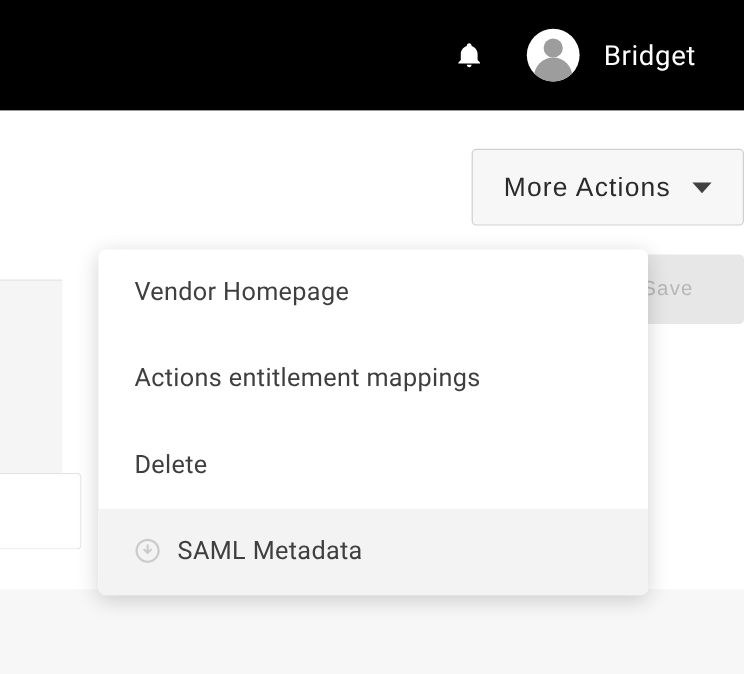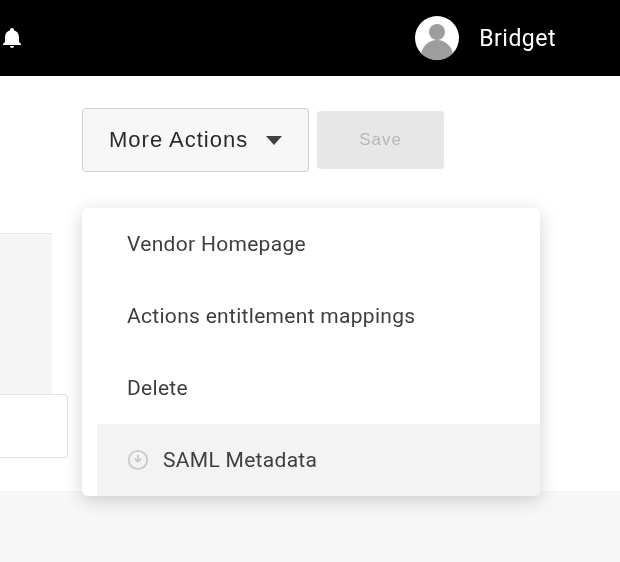--- a/index.html
+++ b/index.html
@@ -11,25 +11,25 @@
       font-family: -apple-system, BlinkMacSystemFont, "Segoe UI", Roboto, Helvetica, Arial, sans-serif;
       background: #ffffff;
       width: 620px;
       height: 562px;
       overflow: hidden;
       position: relative;
     }
     
     .topbar {
       background: #000000;
-      height: 76px;
-      display: flex;
-      align-items: center;
-      justify-content: space-between;
-      padding-right: 64px;
+      height: 92px;
+      display: flex;
+      align-items: center;
+      justify-content: flex-end;
+      padding-right: 40px;
       gap: 36px;
     }
     
     .bell-icon {
       color: #ffffff;
       width: 24px;
       height: 24px;
     }
     
     .user-section {
@@ -79,23 +79,24 @@
     
     .username {
       color: #ffffff;
       font-size: 23px;
       font-weight: 400;
       letter-spacing: 0.5px;
     }
     
     .action-row {
       display: flex;
-      gap: 8px;
+      gap: 24px;
       padding: 32px 0 0 82px;
-      align-items: center;
+      align-items: flex-end;
+      flex-direction: column;
     }
     
     .more-actions-btn {
       display: flex;
       align-items: center;
       gap: 18px;
       padding: 18px 26px;
       background: #f7f7f7;
       border: 1px solid #cfcfcf;
       border-radius: 4px;
@@ -172,24 +173,23 @@
       z-index: 10;
       overflow: hidden;
     }
     
     .dropdown-item {
       padding: 24px 30px;
       font-size: 21px;
       color: #3f3f3f;
       cursor: pointer;
       display: flex;
-      align-items: center;
+      align-items: flex-start;
       gap: 14px;
       letter-spacing: 0.3px;
-      margin-left: 15px;
     }
     
     .dropdown-item.hovered {
       background: #f3f3f3;
     }
     
     .download-icon {
       width: 22px;
       height: 22px;
       opacity: 0.28;

